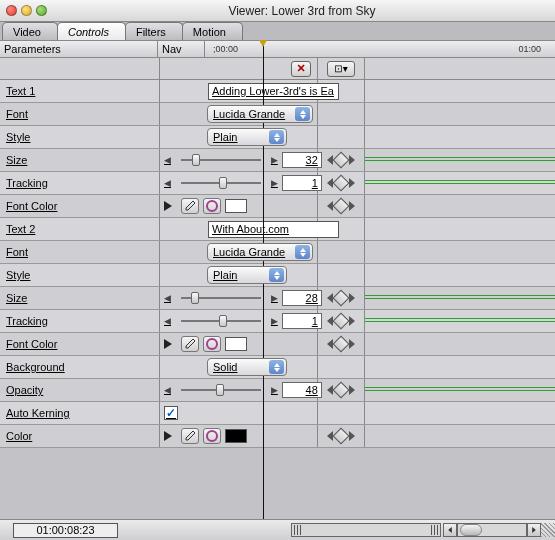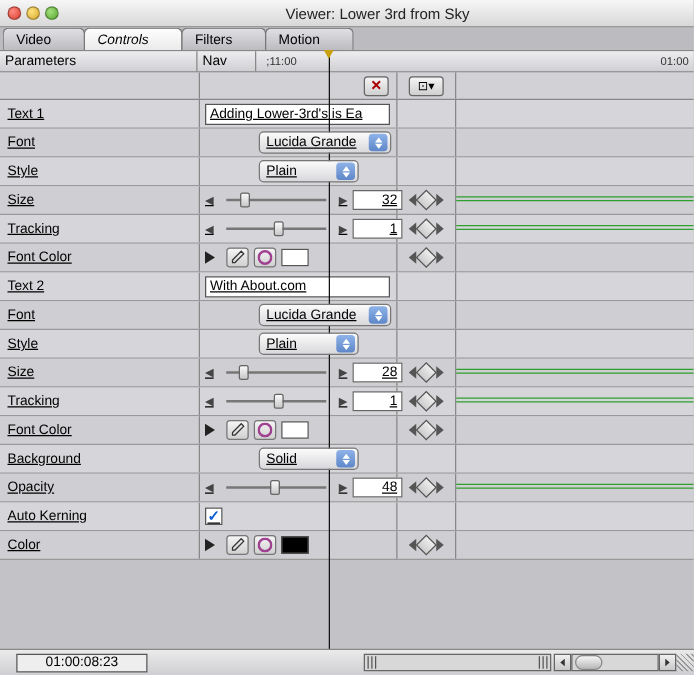--- a/index.html
+++ b/index.html
@@ -28,21 +28,21 @@
   .title { flex: 1; text-align: center; color: #222; font-size: 12px; }
   .tabs {
     height: 19px;
     background: #bcbcc0;
     display: flex;
     border-bottom: 1px solid #888;
     padding-left: 2px;
     gap: 0;
   }
   .tab {
-    padding: 2px 26px 0 10px;
+    padding: 2px 16px 0 10px;
     border: 1px solid #777;
     border-bottom: none;
     border-radius: 5px 5px 0 0;
     background: linear-gradient(#e0e0e4, #bcbcc0);
     font-size: 11px;
     line-height: 15px;
     margin-right: -1px;
   }
   .tab.active {
     background: linear-gradient(#fefefe, #eaeaea);
@@ -80,21 +80,21 @@
   }
   .row:nth-child(odd) { background: #d6d6da; }
   .row:nth-child(even) { background: #cfcfd3; }
   .c-name { width: 160px; border-right: 1px solid #888; padding-left:6px; display:flex; align-items:center;}
   .c-param { width: 158px; border-right: 1px solid #888; display:flex; align-items:center; padding:0 4px; gap:4px;}
   .c-nav { width: 47px; border-right: 1px solid #888; display:flex; align-items:center; justify-content:center; gap:0;}
   .c-tl { flex: 1; position:relative;}
   .greenline { position:absolute; left:0; right:0; top:50%; height:1px; background:#2da02d; box-shadow: 0 -3px 0 #2da02d;}
   .textin {
     width: 148px; height: 17px; border: 1px solid #555; background:#fff;
-    font-family: inherit; font-size: 11px; padding: 0 3px;
+    font-family: inherit; font-size: 11px; padding: 0 3px; margin-left: 44px;
   }
   .dropdown {
     width: 118px; height: 18px; border: 1px solid #777; border-radius: 4px;
     background: linear-gradient(#fbfbfb, #d8d8dc);
     display: flex; align-items:center; padding:0 5px; font-size:11px;
     position: relative;
     margin-left: 43px;
   }
   .dropdown.narrow { width: 80px; }
   .dd-arrows {
@@ -151,22 +151,22 @@
   <div class="tab">Video</div>
   <div class="tab active">Controls</div>
   <div class="tab">Filters</div>
   <div class="tab">Motion</div>
 </div>
 
 <div class="colhead">
   <div class="ch-param">Parameters</div>
   <div class="ch-nav">Nav</div>
   <div class="ch-tl">
-    <span class="ruler-tick" style="left:8px">;11:00</span>
-    <span class="ruler-tick" style="right:4px">01:00</span>
+    <span class="ruler-tick" style="left:8px">;00:00</span>
+    <span class="ruler-tick" style="right:14px">01:00</span>
     <div class="playhead"></div>
   </div>
 </div>
 
 <div class="toolbar-row">
   <div class="tr-name"></div>
   <div class="tr-param">
     <div class="xbtn"></div>
   </div>
   <div class="tr-nav">

